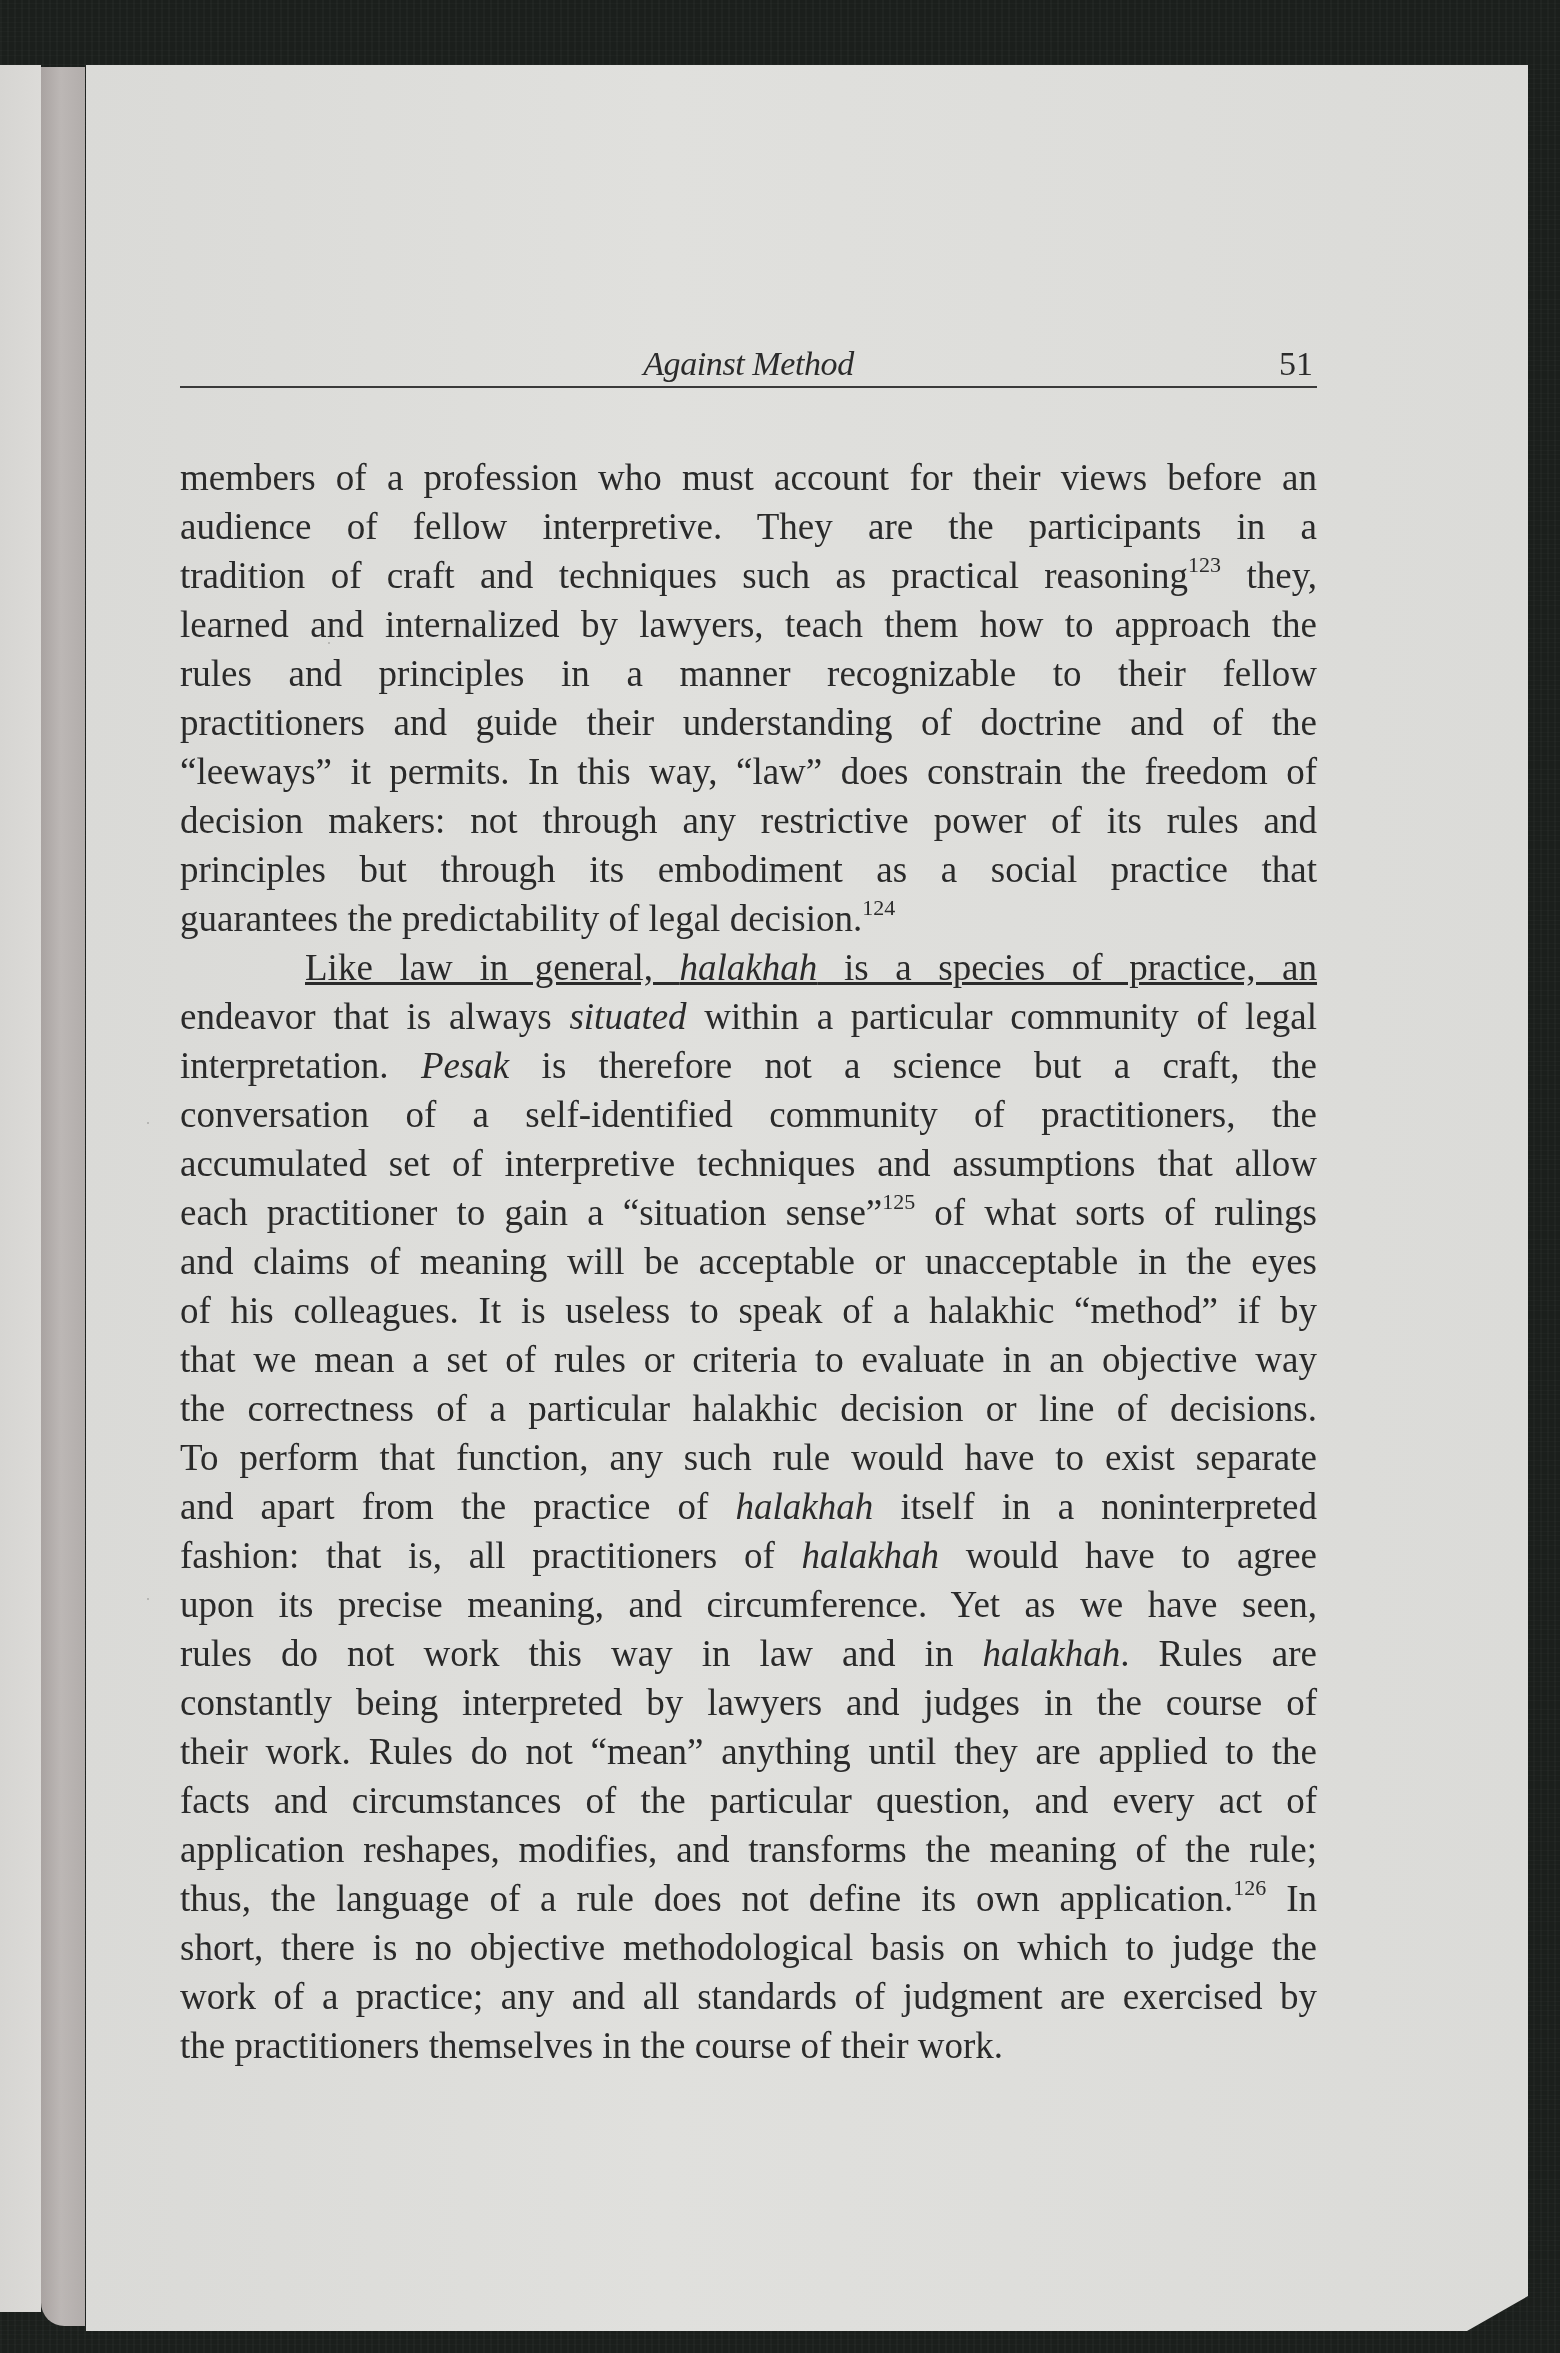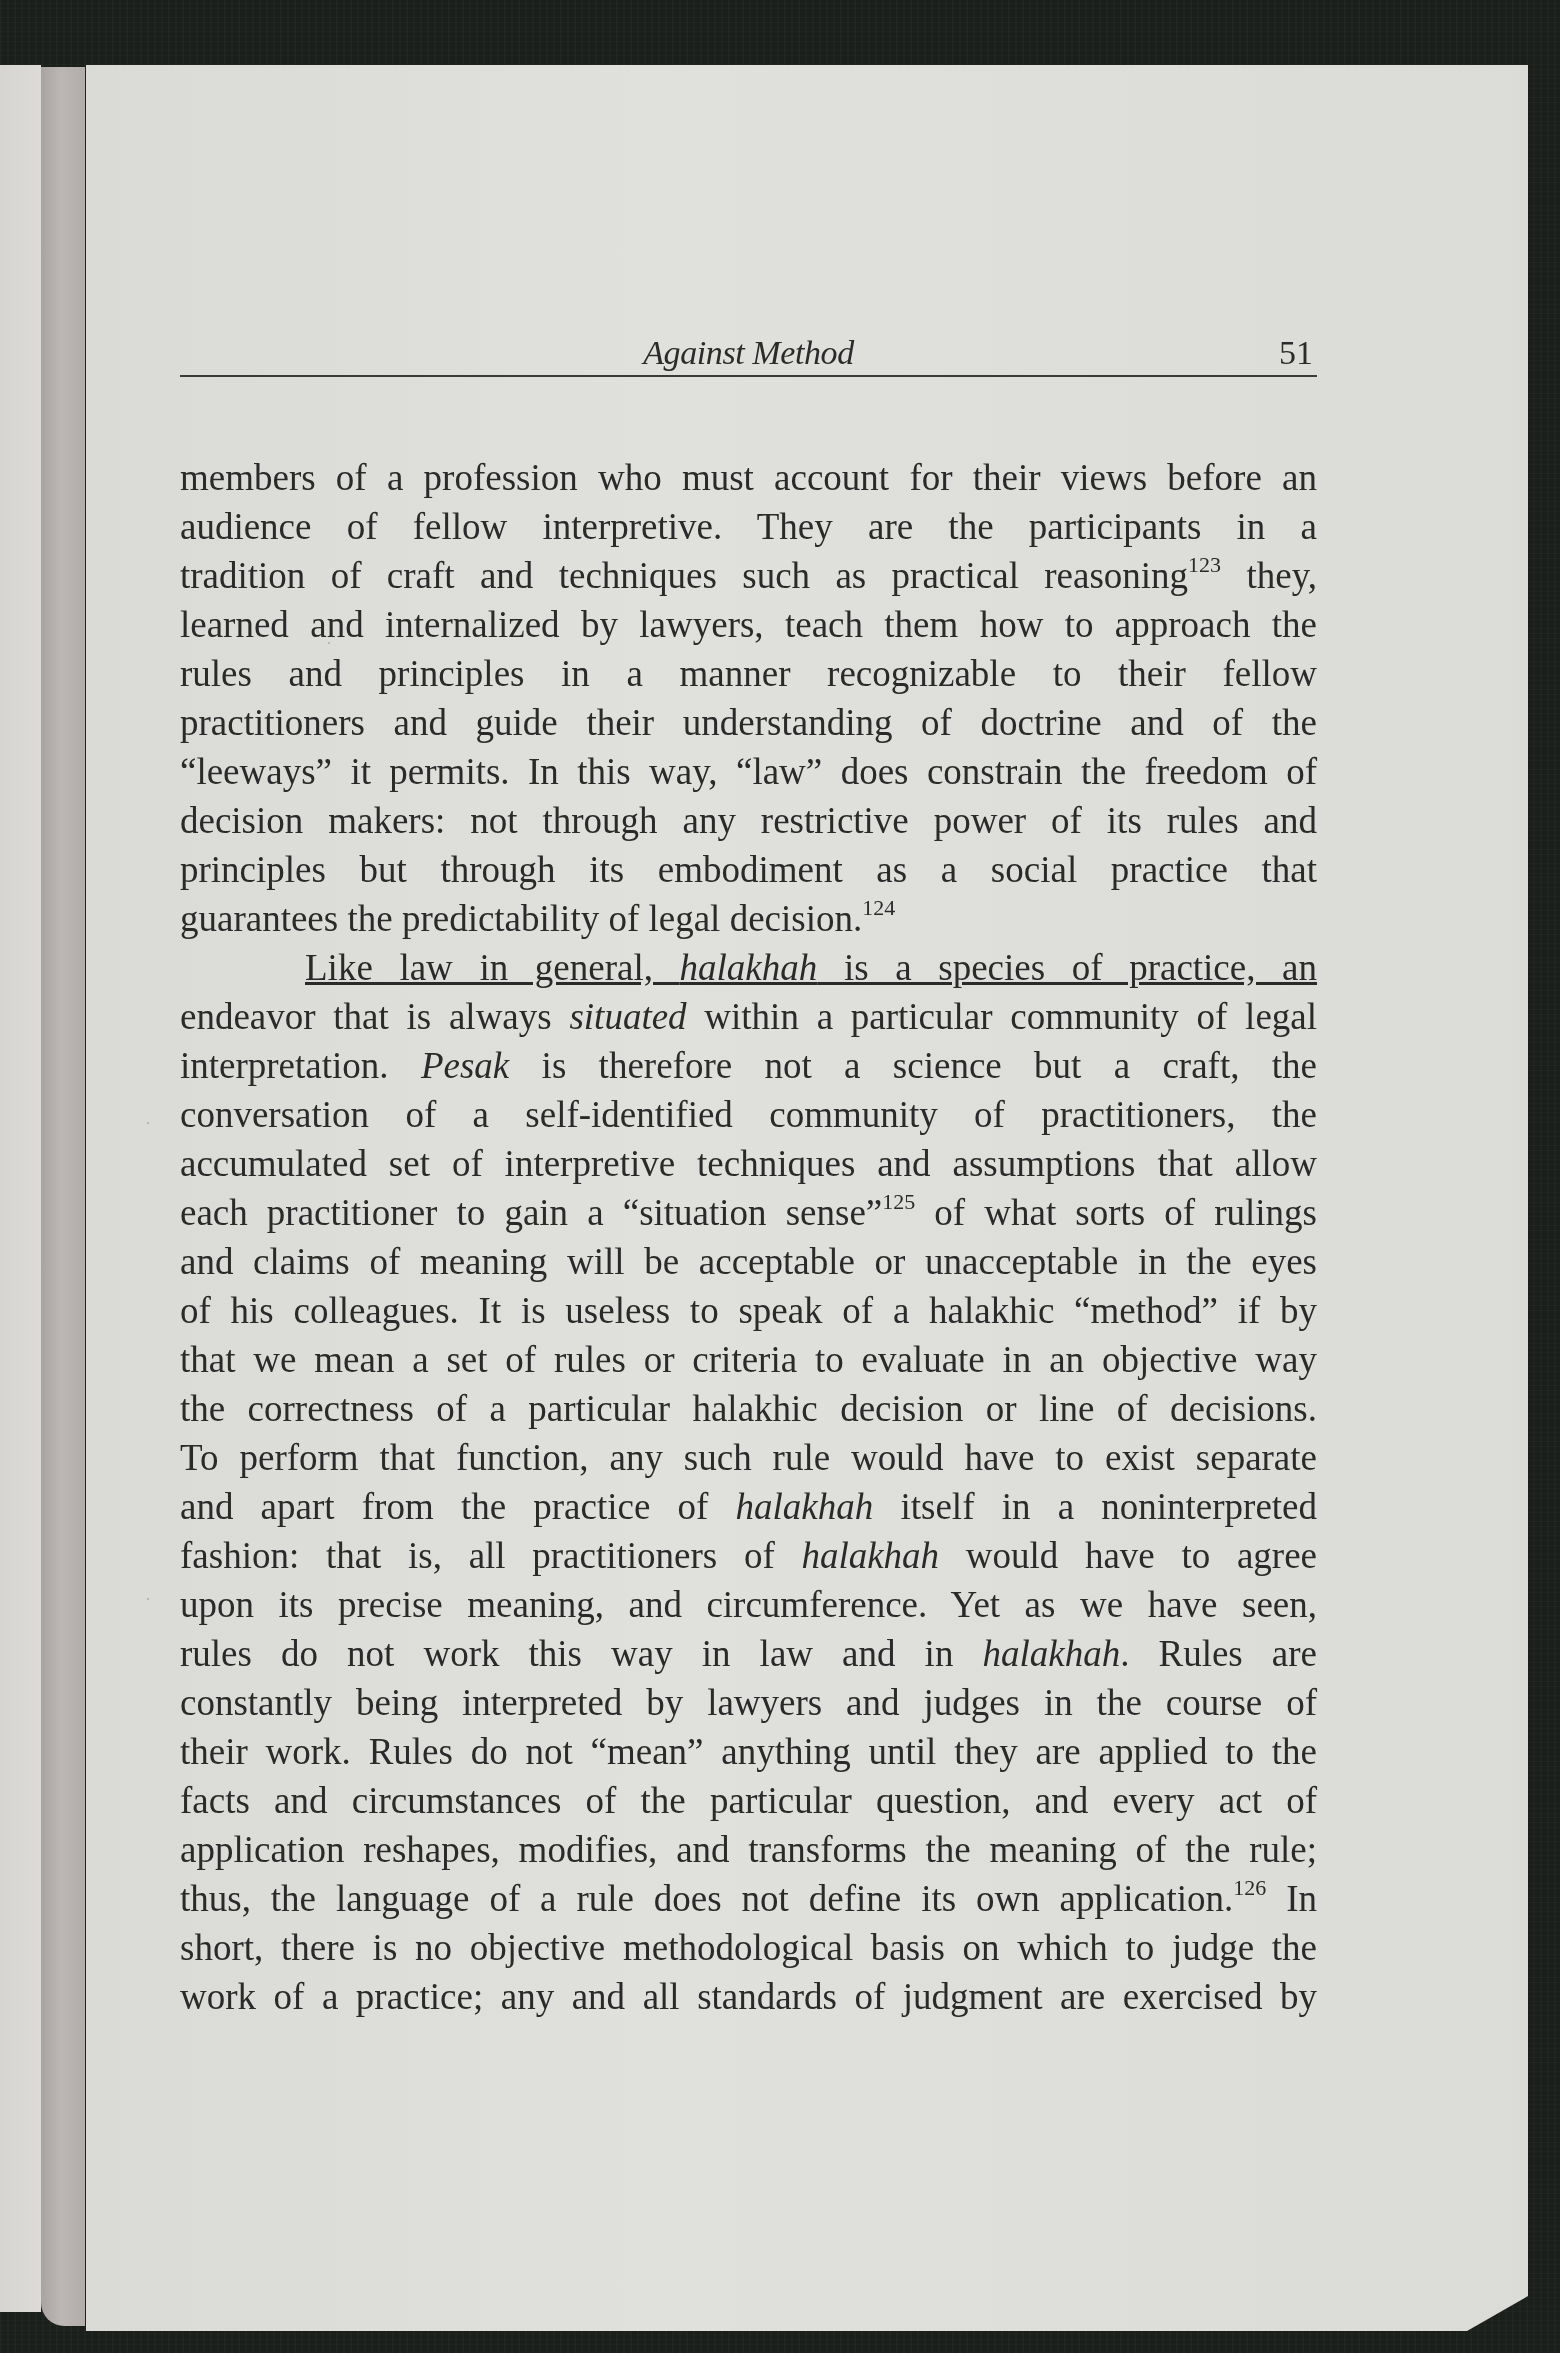--- a/index.html
+++ b/index.html
@@ -24,21 +24,21 @@
     background: linear-gradient(90deg, #a9a3a1 0%, #bcb7b5 45%, #b2adab 100%);
     border-bottom-left-radius: 23.4px;
   }
   .page {
     position: absolute; left: 86px; top: 65px; width: 1442px; height: 2266px;
     background: linear-gradient(90deg, #dadad7 0%, #e0e0dd 40%, #dbdbd8 100%);
     clip-path: polygon(0 0, 100% 0, 100% 2231px, calc(100% - 61px) 100%, 0 100%);
     color: #2b2b2b;
   }
   .running-head {
-    position: absolute; left: 94px; top: 3px; width: 1137px; height: 312px;
+    position: absolute; left: 94px; top: 14px; width: 1137px; height: 312px;
   }
   .head-title {
     position: absolute; left: 0; width: 100%; top: 261px;
     text-align: center; font-style: italic; font-size: 34px; line-height: 47px;
     letter-spacing: -0.4px;
   }
   .head-number {
     position: absolute; right: 3.9px; top: 261px;
     font-size: 34px; line-height: 47px;
   }
@@ -100,19 +100,20 @@
       <span class="line"><span class="seg">fashion: that is, all practitioners of </span><span class="seg-i">halakhah</span><span class="seg"> would have to agree</span></span>
       <span class="line"><span class="seg">upon its precise meaning, and circumference. Yet as we have seen,</span></span>
       <span class="line"><span class="seg">rules do not work this way in law and in </span><span class="seg-i">halakhah</span><span class="seg">. Rules are</span></span>
       <span class="line"><span class="seg">constantly being interpreted by lawyers and judges in the course of</span></span>
       <span class="line"><span class="seg">their work. Rules do not “mean” anything until they are applied to the</span></span>
       <span class="line"><span class="seg">facts and circumstances of the particular question, and every act of</span></span>
       <span class="line"><span class="seg">application reshapes, modifies, and transforms the meaning of the rule;</span></span>
       <span class="line"><span class="seg">thus, the language of a rule does not define its own application.</span><sup class="seg-sup">126</sup><span class="seg"> In</span></span>
       <span class="line"><span class="seg">short, there is no objective methodological basis on which to judge the</span></span>
       <span class="line"><span class="seg">work of a practice; any and all standards of judgment are exercised by</span></span>
+      <span class="line last"><span class="seg">the practitioners themselves in the course of their work.</span></span>
     </div>
 
   <span class="speck" style="left:242px; top:577px;"></span>
   <span class="speck" style="left:61px; top:1057px;"></span>
   <span class="speck" style="left:61px; top:1533px;"></span>
 </div>
 
 
 </body></html>

